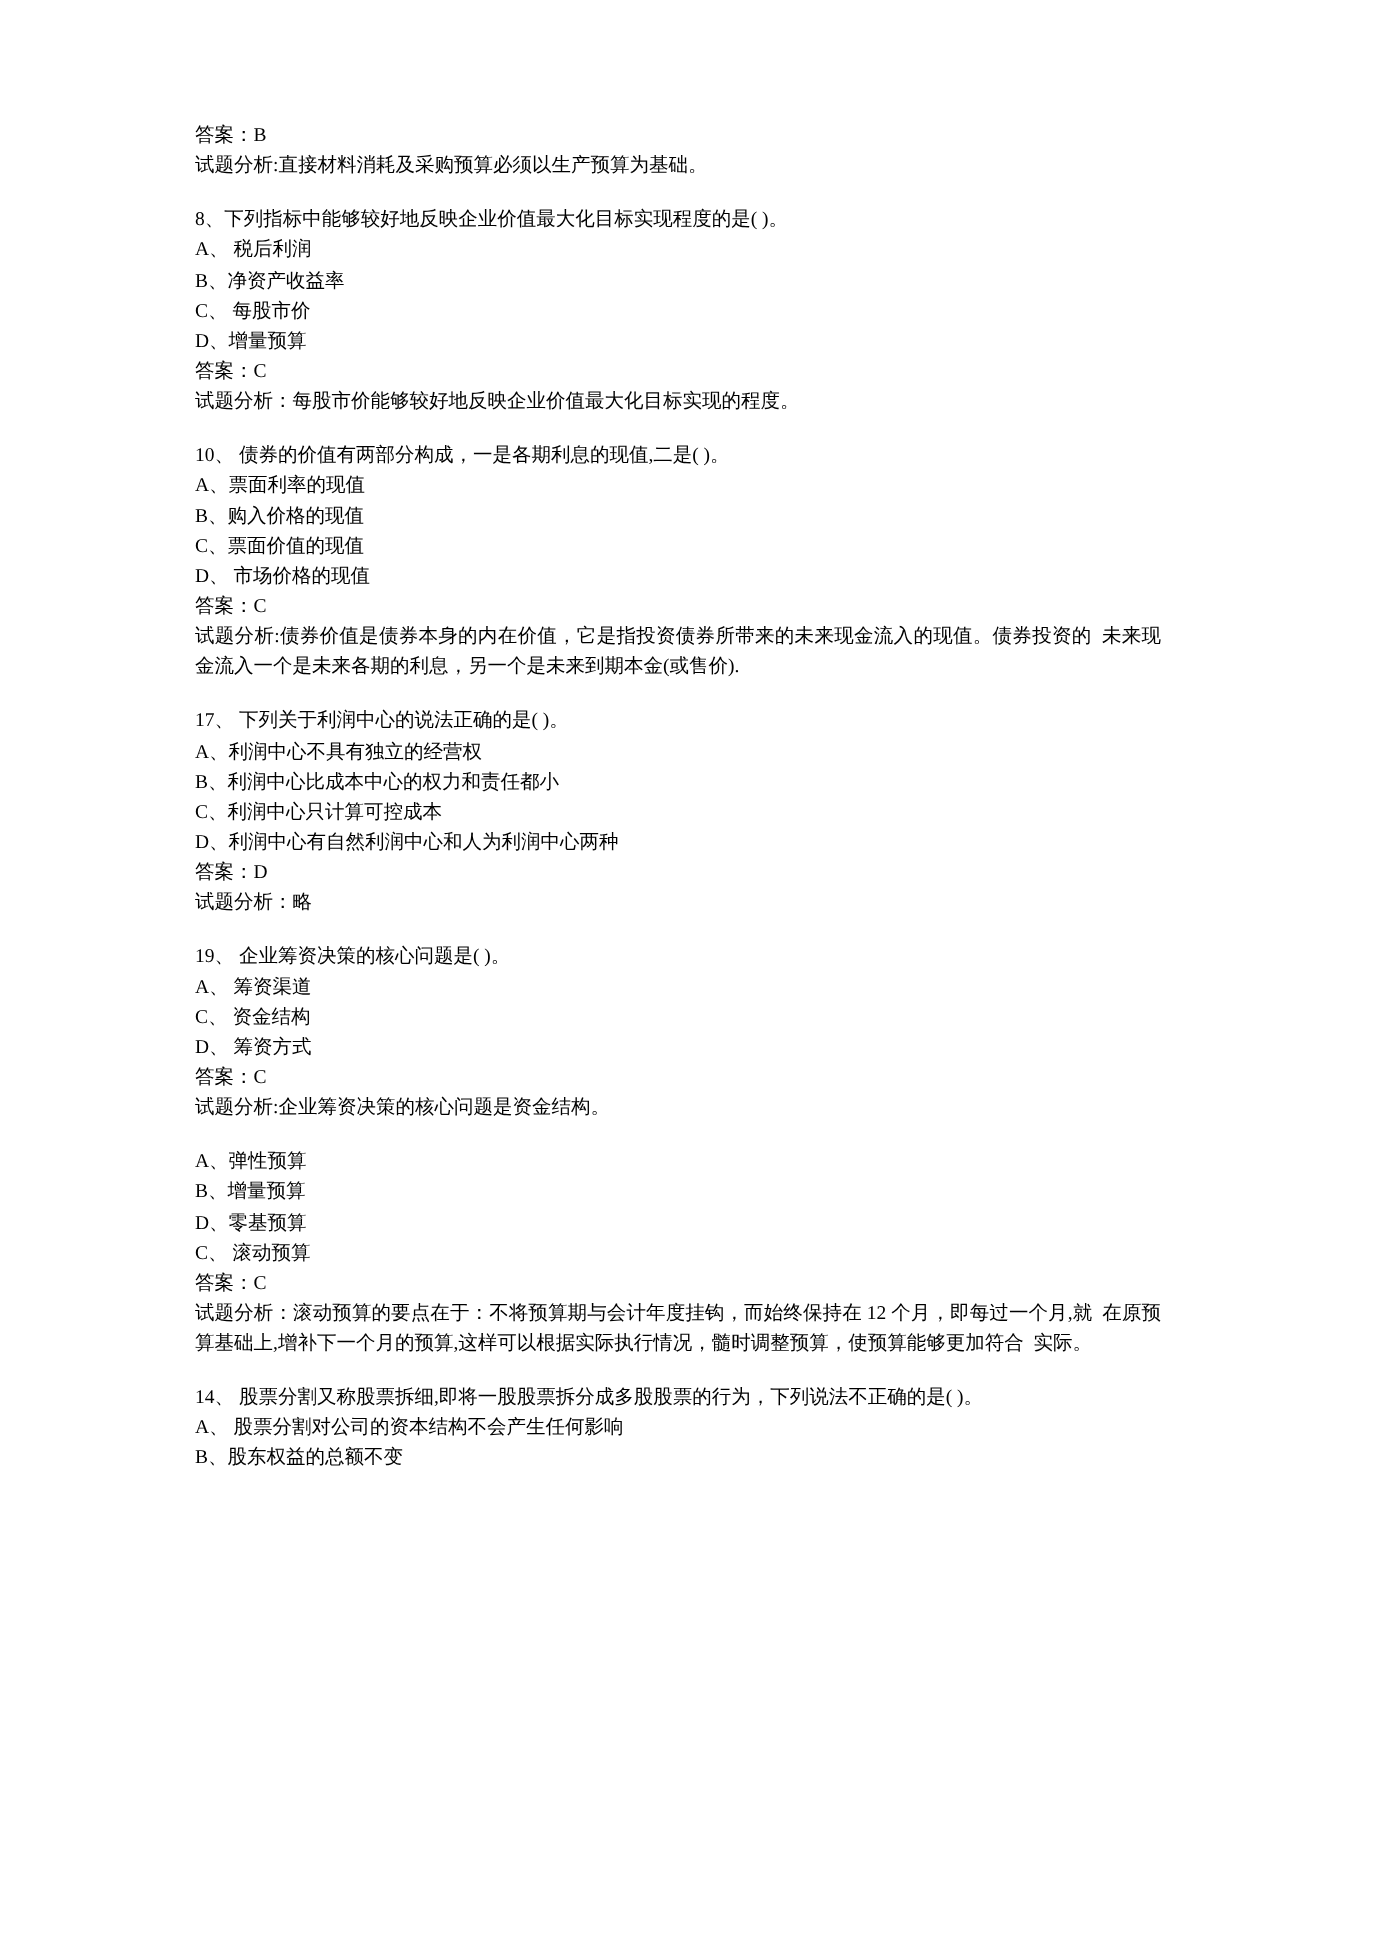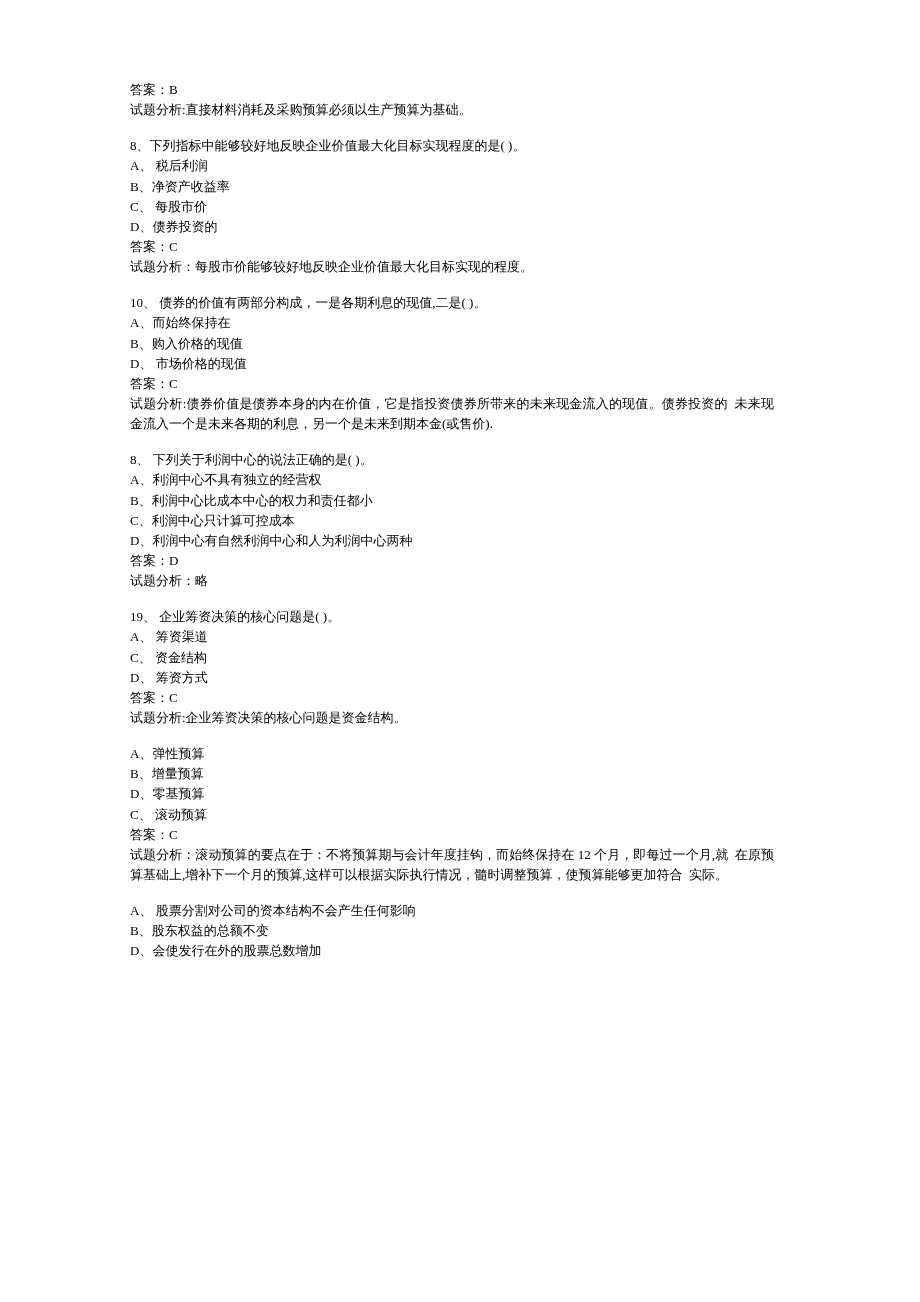--- a/index.html
+++ b/index.html
@@ -34,37 +34,38 @@
   <div class="block">
     <div class="line">答案：B</div>
     <div class="line">试题分析:直接材料消耗及采购预算必须以生产预算为基础。</div>
   </div>
 
   <div class="block">
     <div class="line">8、下列指标中能够较好地反映企业价值最大化目标实现程度的是( )。</div>
     <div class="line">A、 税后利润</div>
     <div class="line">B、净资产收益率</div>
     <div class="line">C、 每股市价</div>
-    <div class="line">D、债券投资的</div>
+    <div class="line">D、增量预算</div>
     <div class="line">答案：C</div>
     <div class="line">试题分析：每股市价能够较好地反映企业价值最大化目标实现的程度。</div>
   </div>
 
 
   <div class="block">
     <div class="line">10、 债券的价值有两部分构成，一是各期利息的现值,二是( )。</div>
-    <div class="line">A、而始终保持在</div>
+    <div class="line">A、票面利率的现值</div>
     <div class="line">B、购入价格的现值</div>
+    <div class="line">C、票面价值的现值</div>
     <div class="line">D、 市场价格的现值</div>
     <div class="line">答案：C</div>
     <div class="line">试题分析:债券价值是债券本身的内在价值，它是指投资债券所带来的未来现金流入的现值。债券投资的  未来现金流入一个是未来各期的利息，另一个是未来到期本金(或售价).</div>
   </div>
 
   <div class="block">
-    <div class="line">8、 下列关于利润中心的说法正确的是( )。</div>
+    <div class="line">17、 下列关于利润中心的说法正确的是( )。</div>
     <div class="line">A、利润中心不具有独立的经营权</div>
     <div class="line">B、利润中心比成本中心的权力和责任都小</div>
     <div class="line">C、利润中心只计算可控成本</div>
     <div class="line">D、利润中心有自然利润中心和人为利润中心两种</div>
     <div class="line">答案：D</div>
     <div class="line">试题分析：略</div>
   </div>
 
   <div class="block">
     <div class="line">19、 企业筹资决策的核心问题是( )。</div>
@@ -78,18 +79,18 @@
   <div class="block">
     <div class="line">A、弹性预算</div>
     <div class="line">B、增量预算</div>
     <div class="line">D、零基预算</div>
     <div class="line">C、 滚动预算</div>
     <div class="line">答案：C</div>
     <div class="line">试题分析：滚动预算的要点在于：不将预算期与会计年度挂钩，而始终保持在 12 个月，即每过一个月,就  在原预算基础上,增补下一个月的预算,这样可以根据实际执行情况，髓时调整预算，使预算能够更加符合  实际。</div>
   </div>
 
   <div class="block">
+    <div class="line">14、 股票分割又称股票拆细,即将一股股票拆分成多股股票的行为，下列说法不正确的是( )。</div>
     <div class="line">A、 股票分割对公司的资本结构不会产生任何影响</div>
     <div class="line">B、股东权益的总额不变</div>
-    <div class="line">D、会使发行在外的股票总数增加</div>
   </div>
 
 </div>
 
 </body></html>

